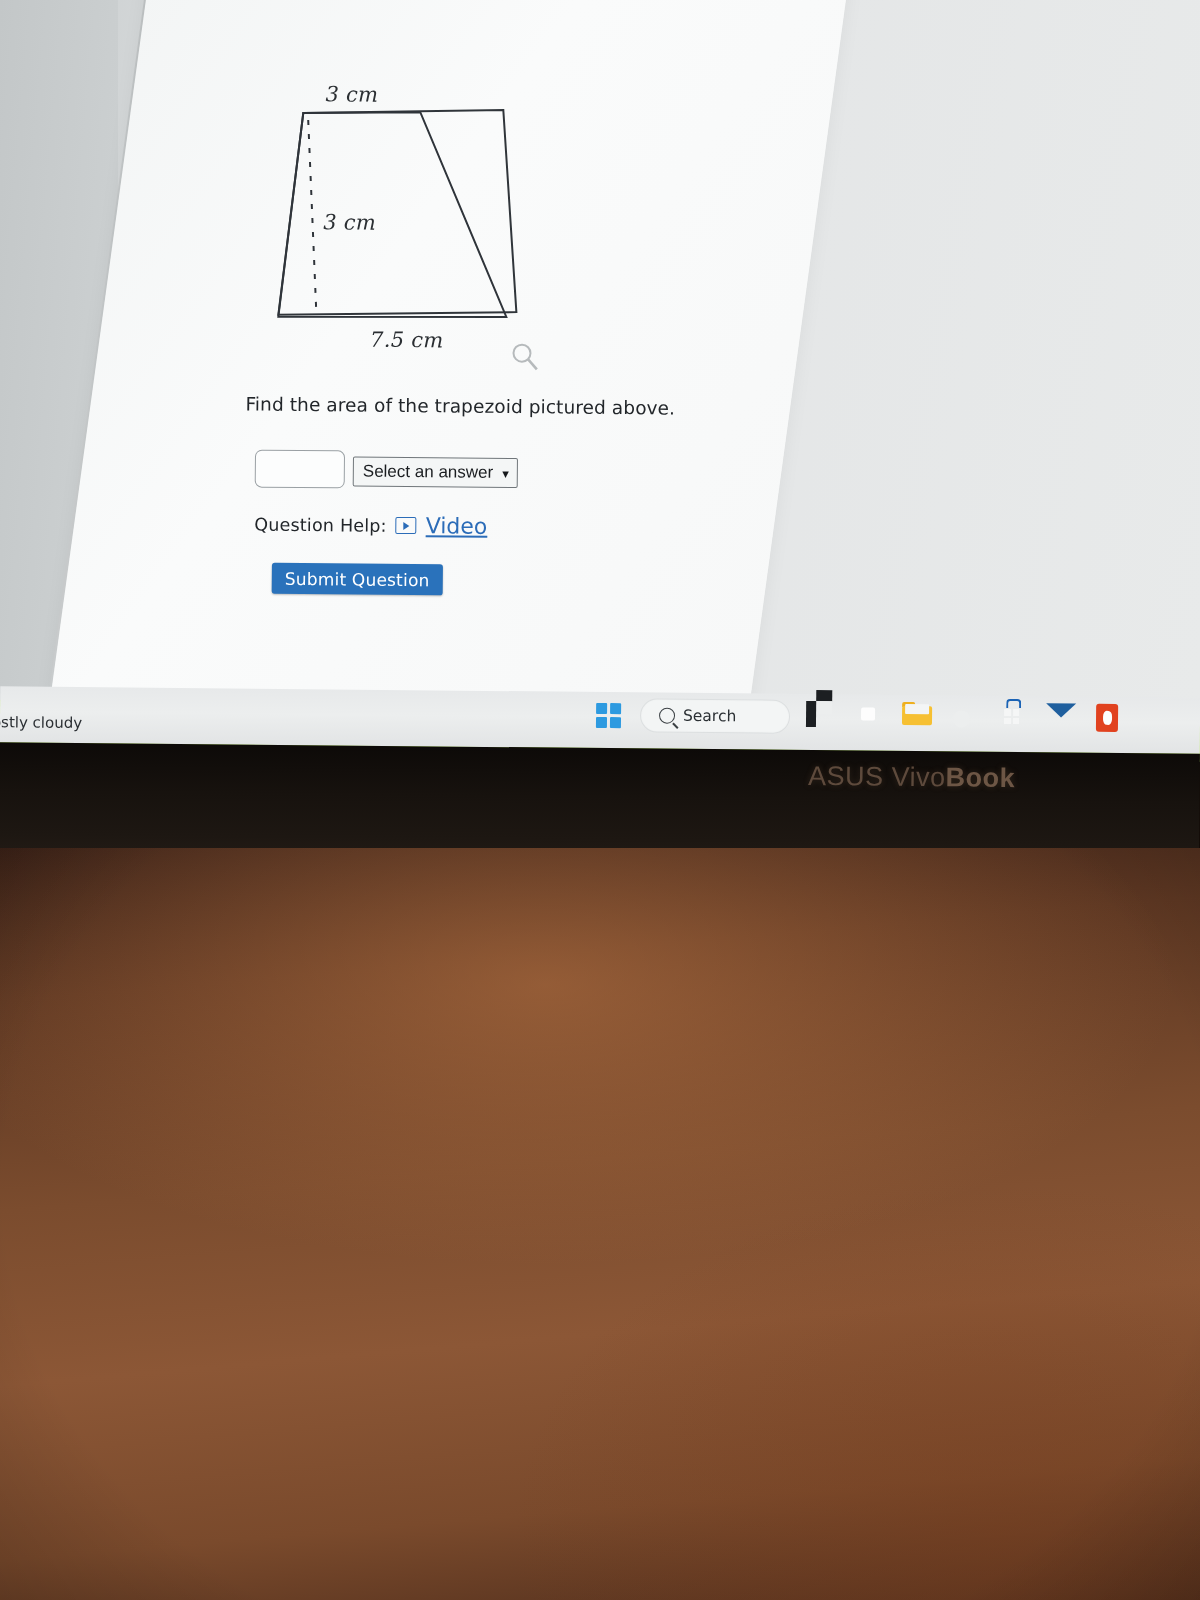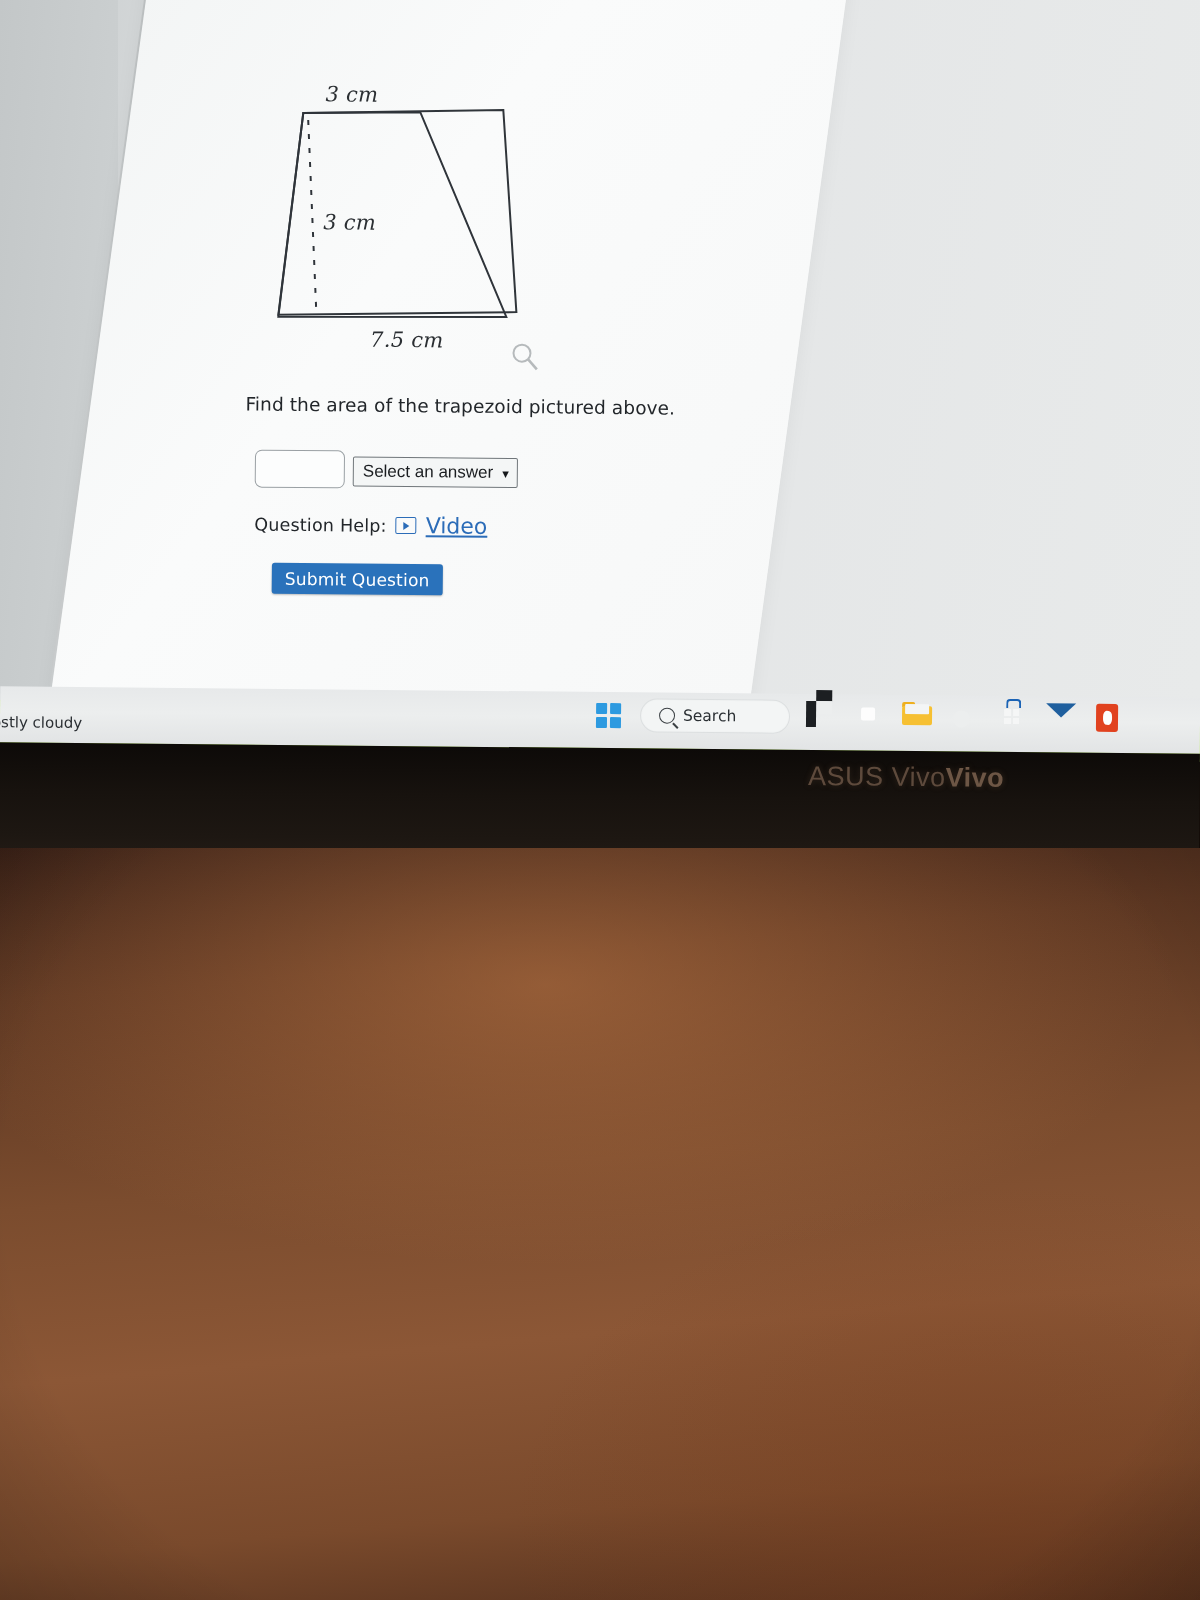--- a/index.html
+++ b/index.html
@@ -285,20 +285,20 @@
 
           <span class="tb-icon">
             <span class="office-icon"><span class="obody"></span><span class="ohole"></span></span>
           </span>
         </div>
       </div>
     </div>
   </div>
 
   <div id="bezel"></div>
-  <div id="asus-brand"><span>ASUS Vivo</span><b>Vivo</b></div>
+  <div id="asus-brand"><span>ASUS Vivo</span><b>Book</b></div>
 
   <div id="deck">
 
     <div id="deck-vign"></div>
   </div>
 
 </div>
 
 </body></html>

